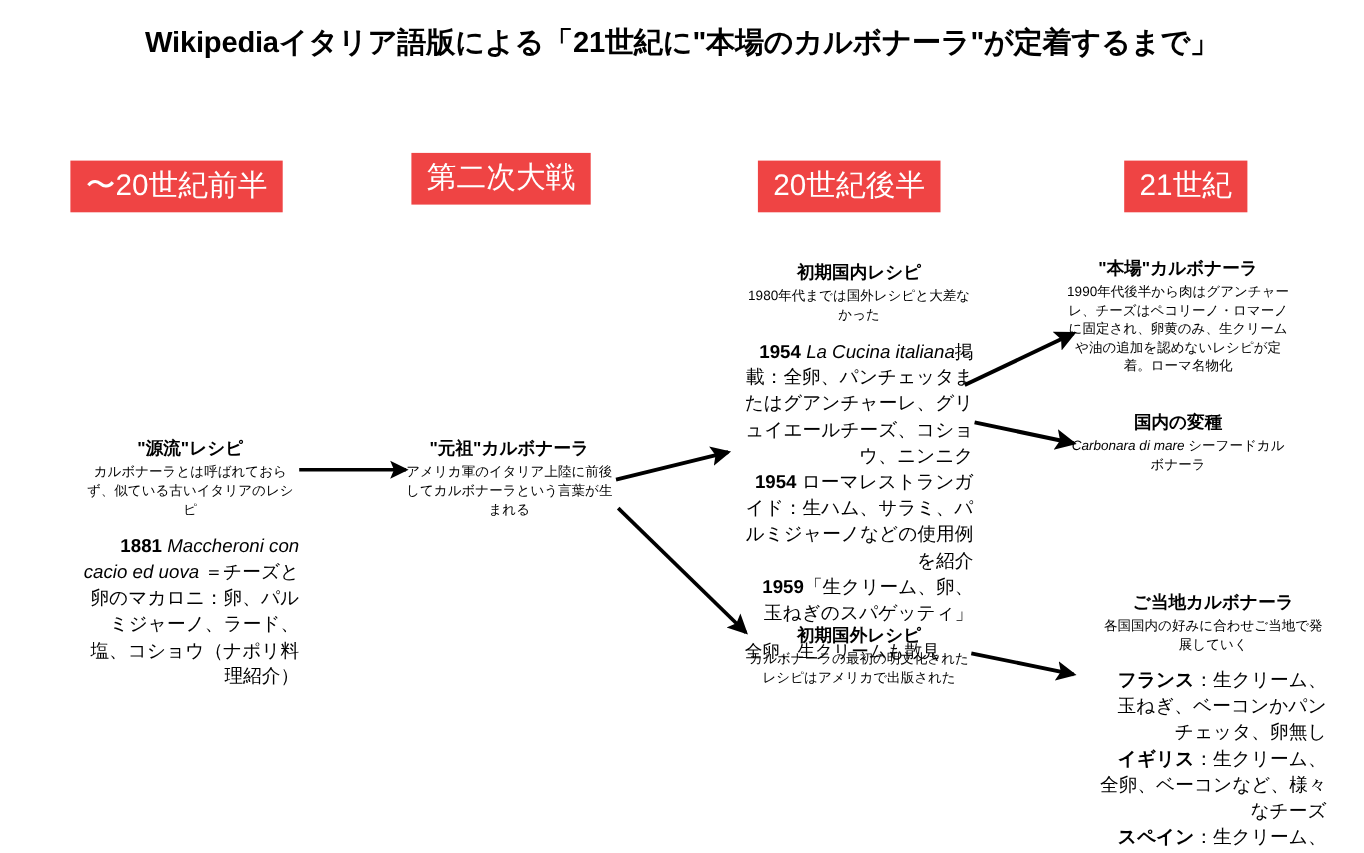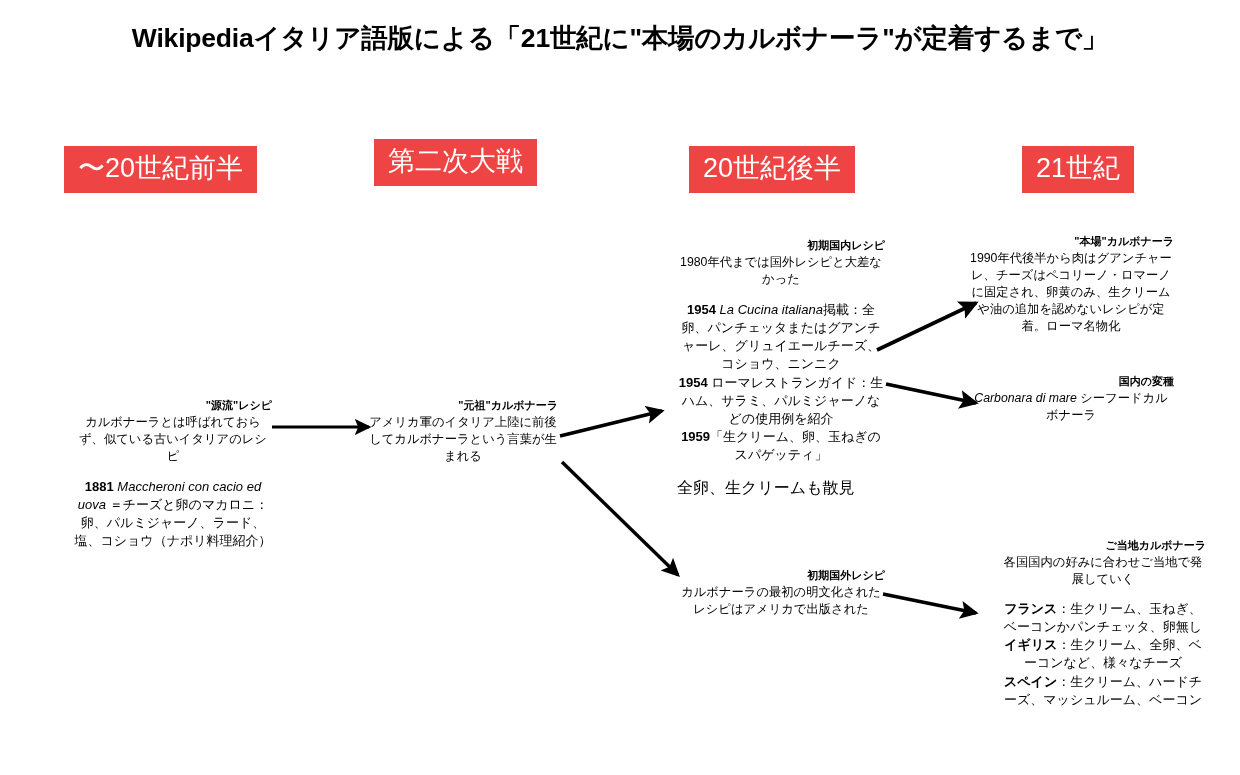--- a/index.html
+++ b/index.html
@@ -55,34 +55,34 @@
     font-weight: normal;
     line-height: 1.0;
     padding: 9px 14px 11px 14px;
     text-align: center;
     white-space: nowrap;
   }
 
   
   .node { position: absolute; }
   .node .node-title {
-    font-size: 11px;
+    font-size: 16px;
     font-weight: bold;
-    text-align: right;
+    text-align: center;
     line-height: 1.35;
     margin-bottom: 1px;
   }
   .node .node-sub {
     font-size: 12.3px;
     text-align: center;
     line-height: 1.38;
   }
   .node .node-body {
-    font-size: 13px;
-    text-align: center;
+    font-size: 17px;
+    text-align: right;
     line-height: 1.4;
     margin-top: 13px;
   }
   .node .node-body-tight {
     margin-top: 12px;
   }
   .node .node-note {
     font-size: 16px;
     text-align: left;
     line-height: 1.4;

